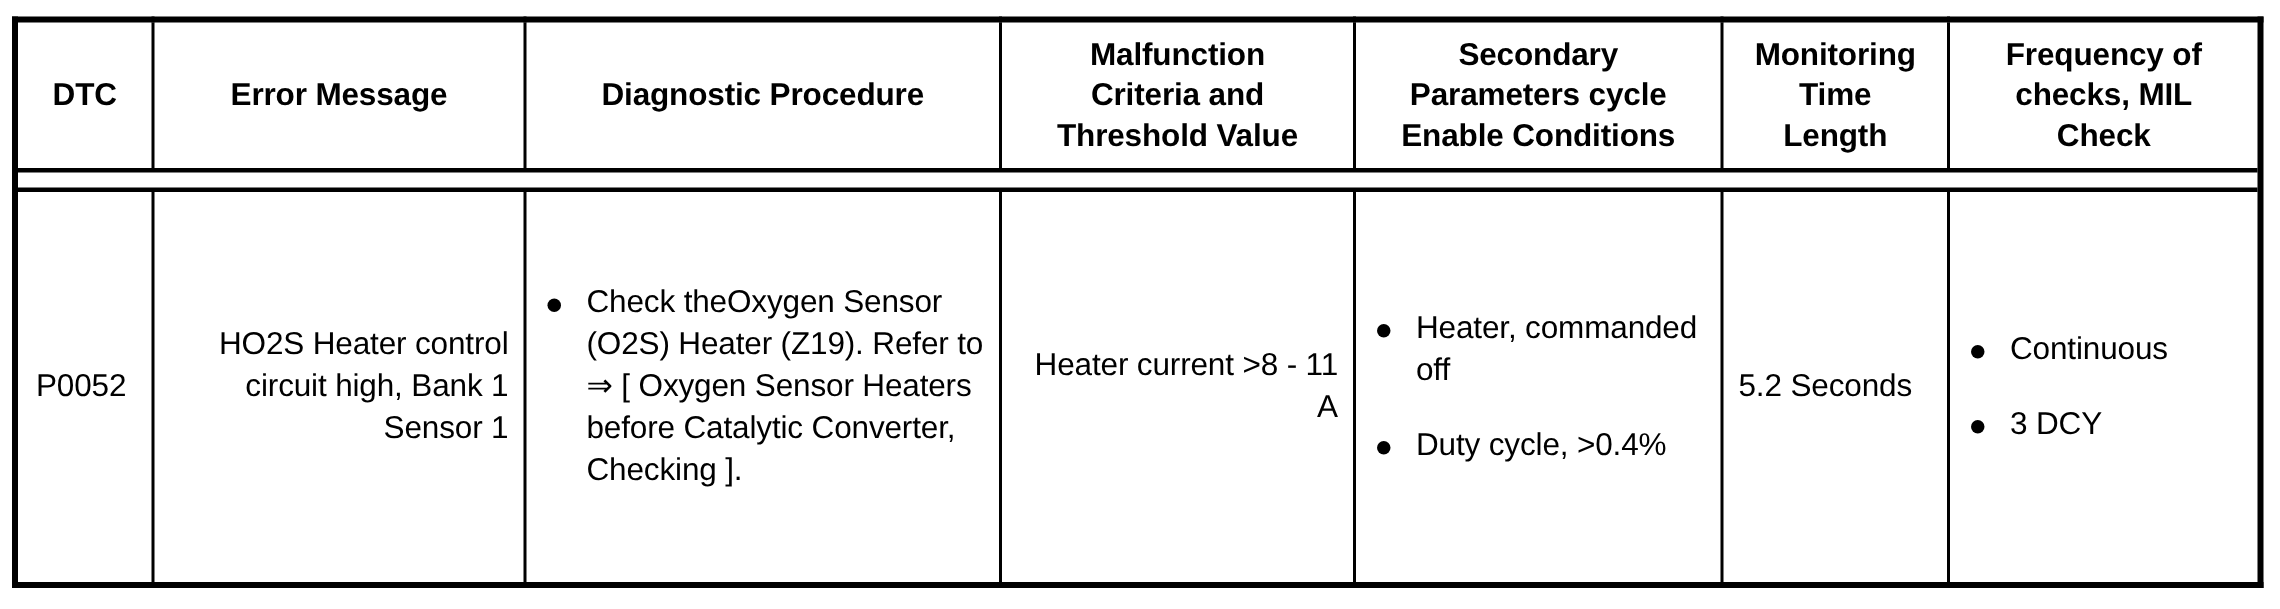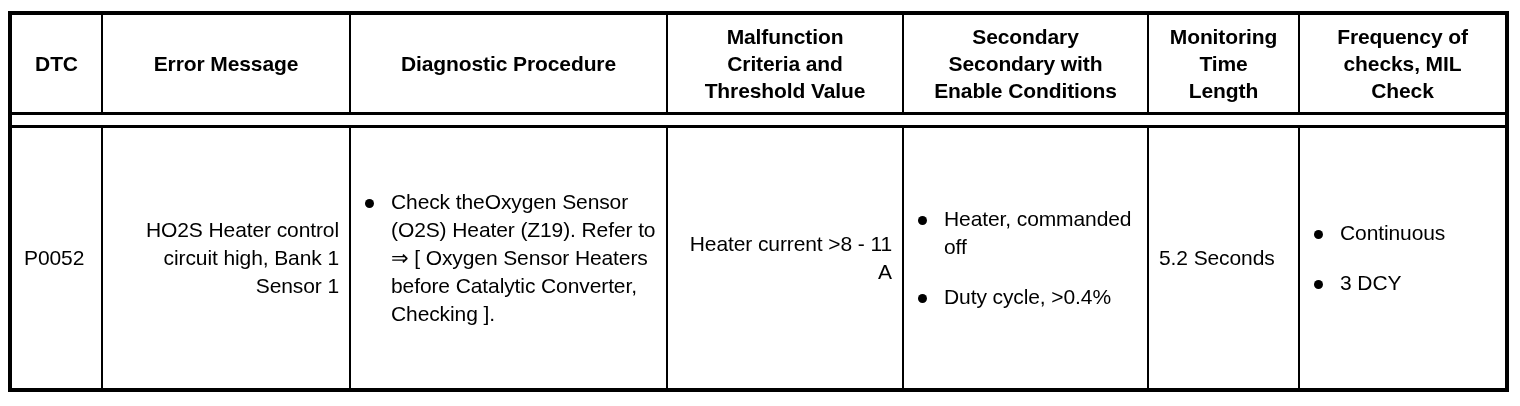--- a/index.html
+++ b/index.html
@@ -156,21 +156,21 @@
         <th>
           <span>Diagnostic Procedure</span>
         </th>
         <th>
           <span>Malfunction</span><br>
           <span>Criteria and</span><br>
           <span>Threshold Value</span>
         </th>
         <th>
           <span>Secondary</span><br>
-          <span>Secondary with</span><br>
+          <span>Parameters cycle</span><br>
           <span>Enable Conditions</span>
         </th>
         <th>
           <span>Monitoring</span><br>
           <span>Time</span><br>
           <span>Length</span>
         </th>
         <th>
           <span>Frequency of</span><br>
           <span>checks, MIL</span><br>

